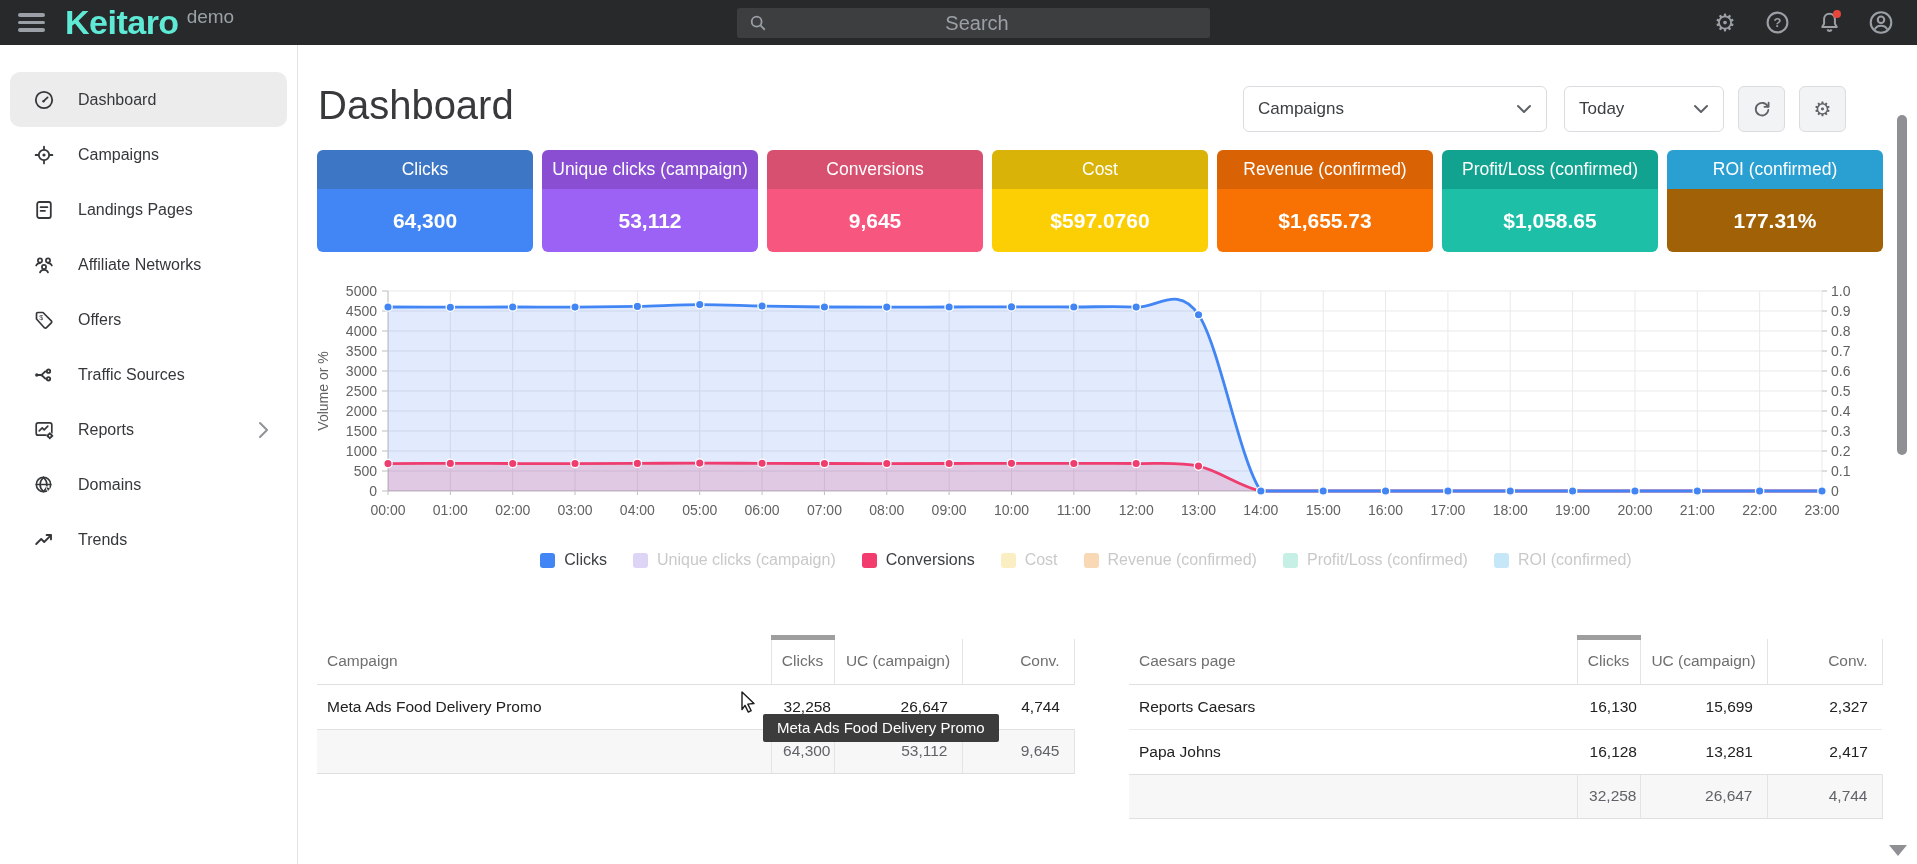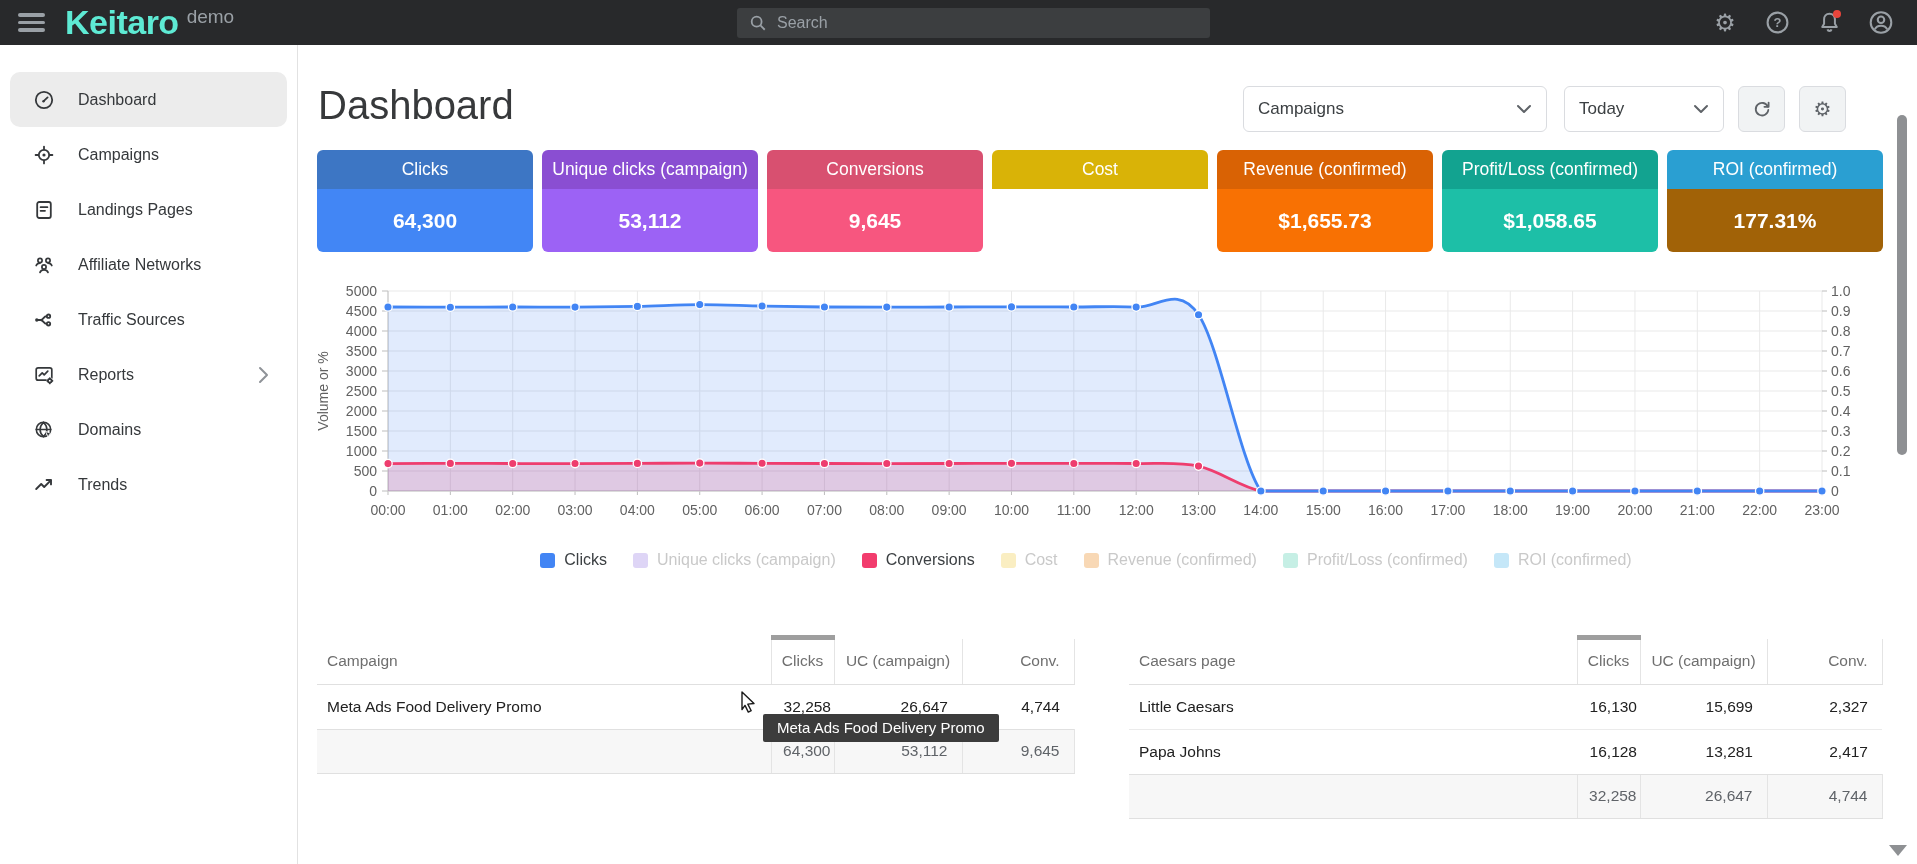--- a/index.html
+++ b/index.html
@@ -12,22 +12,22 @@
   .hamburger { margin-left:18px; width:27px; cursor:pointer; }
   .hamburger span { display:block; width:27px; height:3.5px; background:#9aa0a6;
                     border-radius:2px; margin:4px 0; }
   .logo { margin-left:20px; color:#5eead4; font-size:34px; font-weight:700;
           letter-spacing:-0.5px; }
   .logo-badge { color:#9aa0a6; font-size:19px; margin-left:8px; position:relative; top:-6px; }
   .searchbox { position:absolute; left:737px; top:8px; width:473px; height:30px;
                background:#3c3e40; border-radius:3px; display:flex; align-items:center; }
   .searchbox svg { margin-left:12px; }
   .searchbox input { background:transparent; border:none; outline:none; color:#fef9c3;
-                     font-size:16px; margin-left:10px; width:400px;
-                     font-family:"Liberation Sans", sans-serif; }
+                     font-size:20px; margin-left:10px; width:400px;
+                     font-family:"Liberation Sans", sans-serif;text-align:center; }
   .searchbox input::placeholder { color:#9aa0a6; }
   .top-icons { position:absolute; right:23px; top:0; height:45px; display:flex;
                align-items:center; gap:26px; }
   .top-icon { width:26px; height:26px; display:flex; align-items:center; justify-content:center;
               color:#9aa0a6; font-size:24px; cursor:pointer; position:relative; }
   .bell-dot { position:absolute; right:1px; top:0; width:8px; height:8px;
               border-radius:50%; background:#e8453c; }
 
   
   .sidebar { position:absolute; left:0; top:45px; width:298px; height:819px;
@@ -185,20 +185,27 @@
   <div class="side-item">
     <svg class="s-icon" viewBox="0 0 22 22" fill="none" stroke="#35383b" stroke-width="1.7" stroke-linecap="round">
       <circle cx="7" cy="6.5" r="2.1"></circle>
         <circle cx="15" cy="6.5" r="2.1"></circle>
         <circle cx="11" cy="13" r="2.1"></circle>
       <path d="M3.2 11.5c.6-1.6 2.1-2.4 3.8-2.4M18.8 11.5c-.6-1.6-2.1-2.4-3.8-2.4M7 18.4c.6-1.7 2.2-2.6 4-2.6s3.4.9 4 2.6"></path>
     </svg>
     <span class="s-label">Affiliate Networks</span>
   </div>
 
+  <div class="side-item">
+    <svg class="s-icon" viewBox="0 0 22 22" fill="none" stroke="#35383b" stroke-width="1.7" stroke-linecap="round" stroke-linejoin="round">
+      <path d="M3.5 10V4.8c0-.7.6-1.3 1.3-1.3H10l8.3 8.3c.6.6.6 1.5 0 2.1l-4.8 4.8c-.6.6-1.5.6-2.1 0L3.5 10z"></path>
+      <text x="8.2" y="11.3" text-anchor="middle" font-size="7" fill="#35383b" stroke="none" font-family="Liberation Sans, sans-serif">$</text>
+    </svg>
+    <span class="s-label">Offers</span>
+  </div>
 
   <div class="side-item">
     <svg class="s-icon" viewBox="0 0 22 22" fill="none" stroke="#35383b" stroke-width="1.8" stroke-linecap="round">
       <path d="M4.5 11h3M7.5 11c3 0 3-3.8 6-3.8M7.5 11c3 0 3 3.8 6 3.8"></path>
       <circle cx="15.5" cy="7.2" r="1.7"></circle>
         <circle cx="15.5" cy="14.8" r="1.7"></circle>
         <circle cx="3.8" cy="11" r="1.7" fill="#35383b" stroke="none"></circle>
     </svg>
     <span class="s-label">Traffic Sources</span>
   </div>
@@ -285,20 +292,23 @@
       <div class="card-head" style="background-color: rgb(216, 80, 112);">
           <span>Conversions</span>
         </div>
       <div class="card-body" style="background-color: rgb(247, 86, 127);">
           <span>9,645</span>
         </div>
     </div>
     <div class="card">
       <div class="card-head" style="background-color: rgb(217, 179, 7);">
           <span>Cost</span>
+        </div>
+      <div class="card-body" style="background-color: rgb(252, 206, 4);">
+          <span>$597.0760</span>
         </div>
     </div>
     <div class="card">
       <div class="card-head" style="background-color: rgb(217, 98, 4);">
           <span>Revenue (confirmed)</span>
         </div>
       <div class="card-body" style="background-color: rgb(248, 113, 3);">
           <span>$1,655.73</span>
         </div>
     </div>
@@ -582,21 +592,21 @@
     <thead>
       <tr>
         <th class="name">Caesars page</th>
         <th class="num sorted">Clicks</th>
         <th class="num">UC (campaign)</th>
         <th class="num">Conv.</th>
       </tr>
     </thead>
     <tbody>
       <tr>
-        <td class="name">Little Caesars</td>
+        <td class="name">Reports Caesars</td>
         <td class="num clicks">16,130</td>
         <td class="num uc">15,699</td>
         <td class="num conv">2,327</td>
       </tr>
       <tr>
         <td class="name">Papa Johns</td>
         <td class="num clicks">16,128</td>
         <td class="num uc">13,281</td>
         <td class="num conv">2,417</td>
       </tr>

